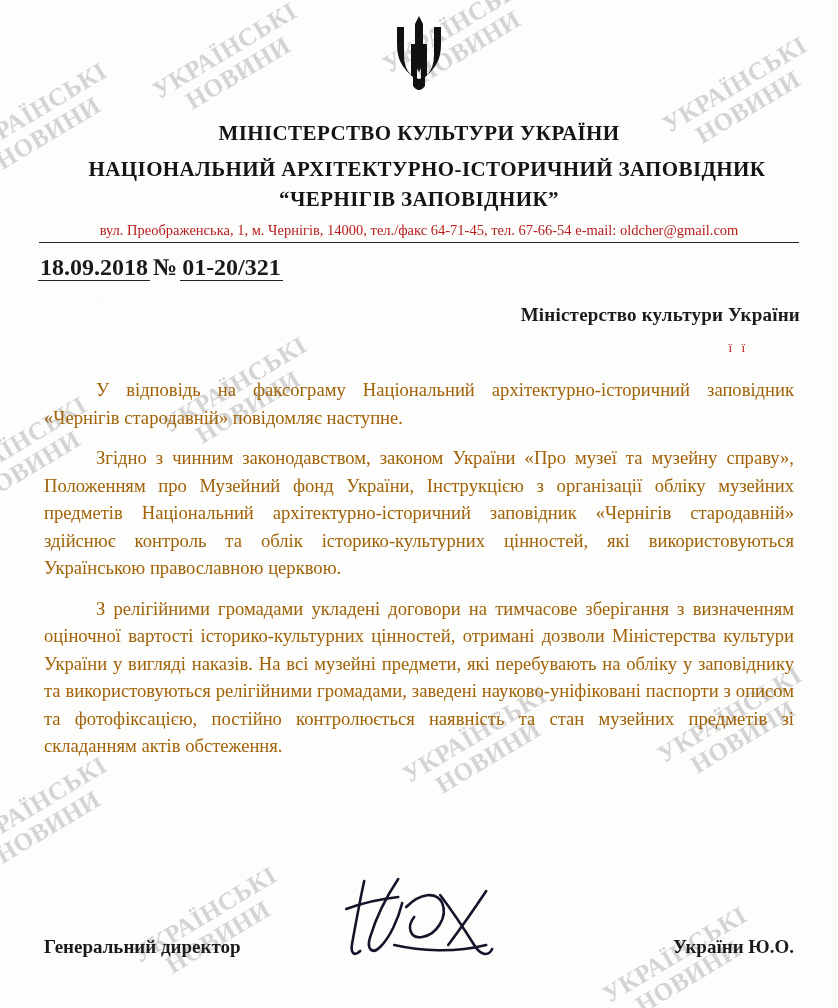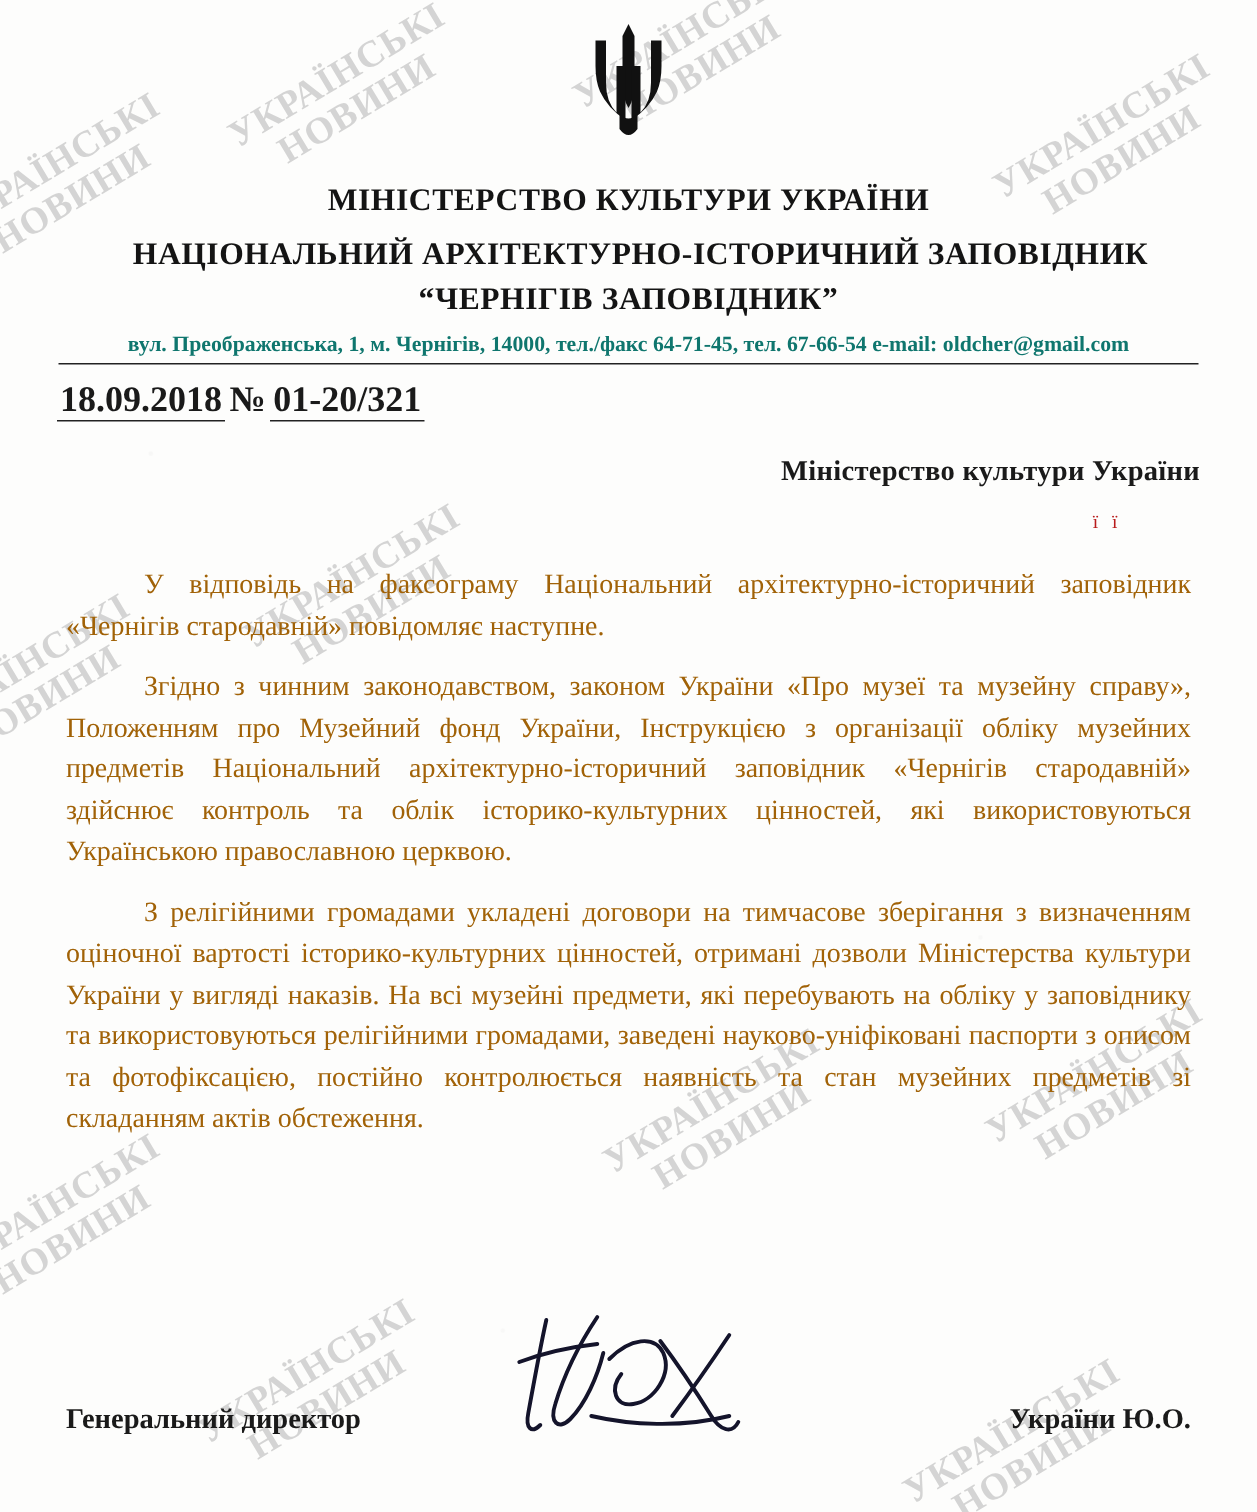--- a/index.html
+++ b/index.html
@@ -79,22 +79,22 @@
   }
   .hdr-1 { font-size: 21px; line-height: 30px; }
   .hdr-2 { font-size: 21px; line-height: 30px; margin-top: 6px; padding-left: 16px; }
   .hdr-3 { font-size: 21px; line-height: 30px; }
 
   .addr {
     margin: 6px auto 0;
     width: 760px;
     font-size: 14.5px;
     line-height: 20px;
-    font-weight: 700;
-    color: #0f766e;
+    font-weight: 400;
+    color: #b91c1c;
     border-bottom: 1.4px solid #222;
     padding-bottom: 2px;
     white-space: nowrap;
     overflow: hidden;
   }
 
   
   .refrow {
     position: absolute;
     top: 254px;

